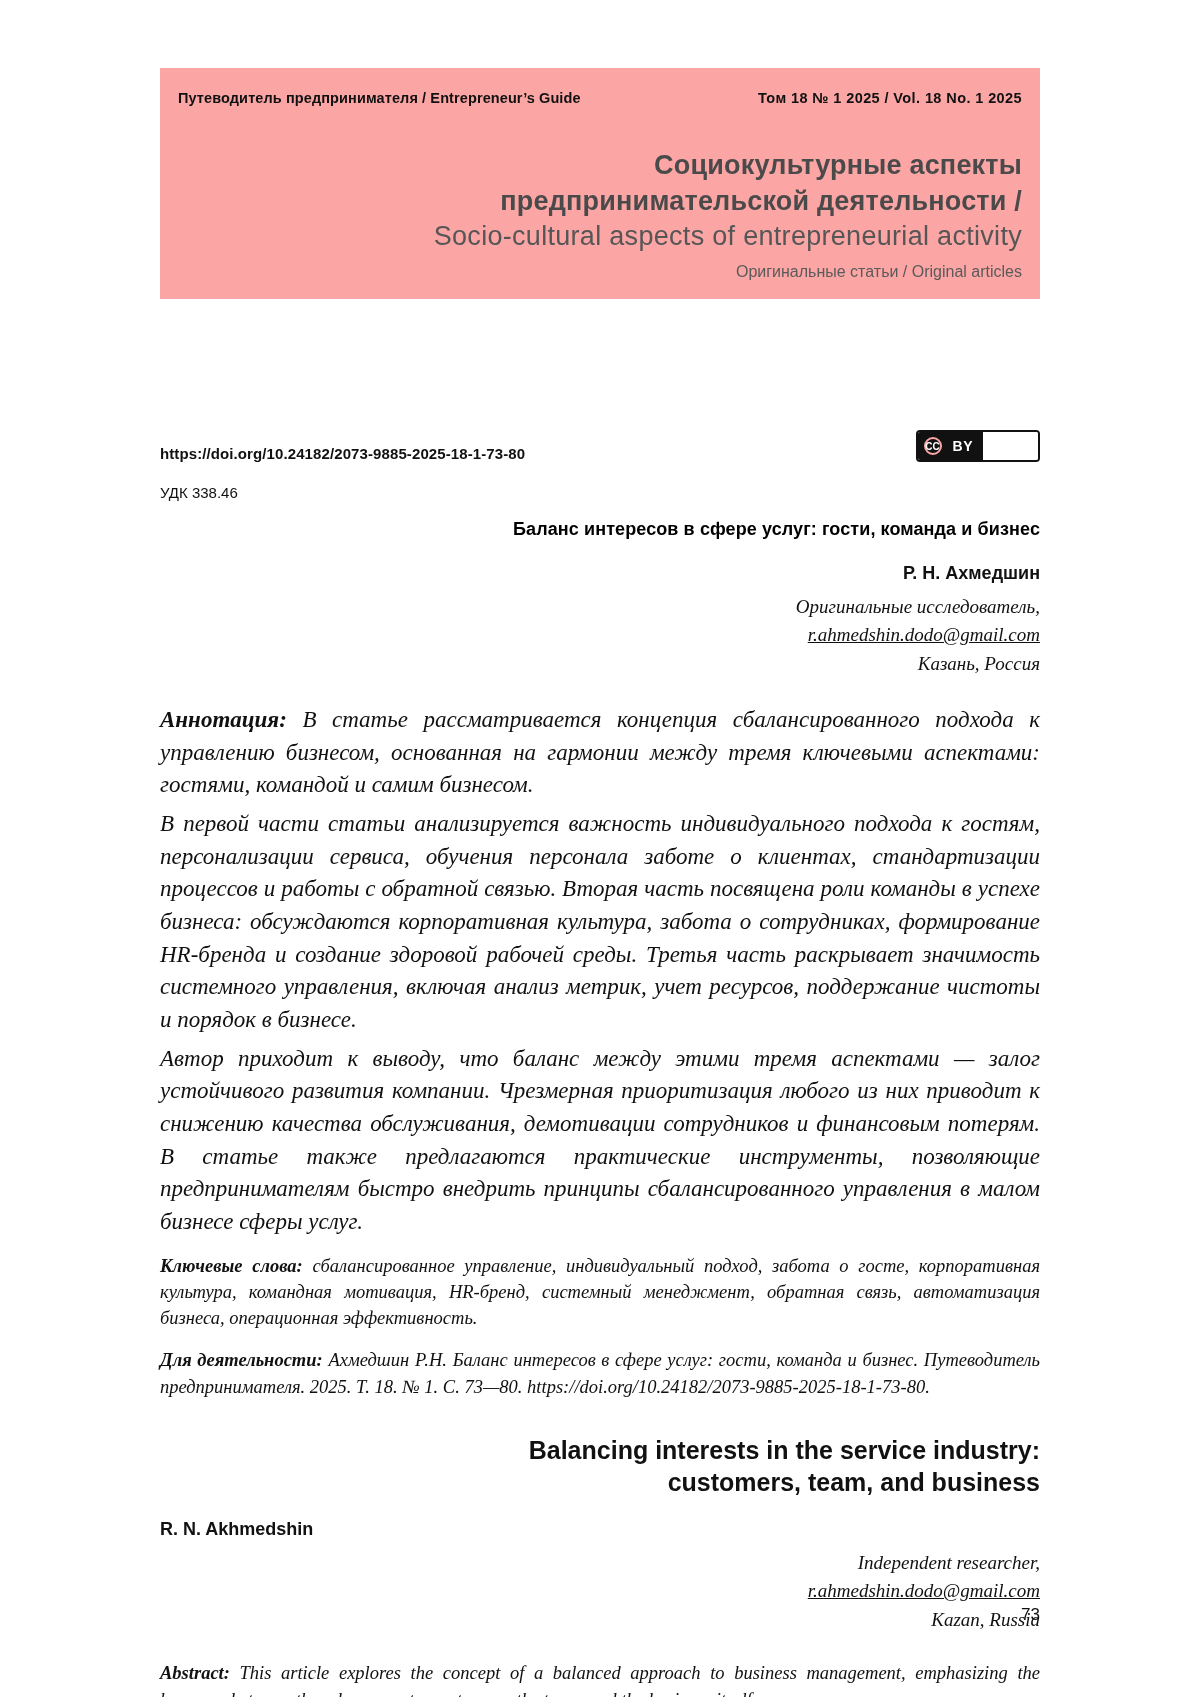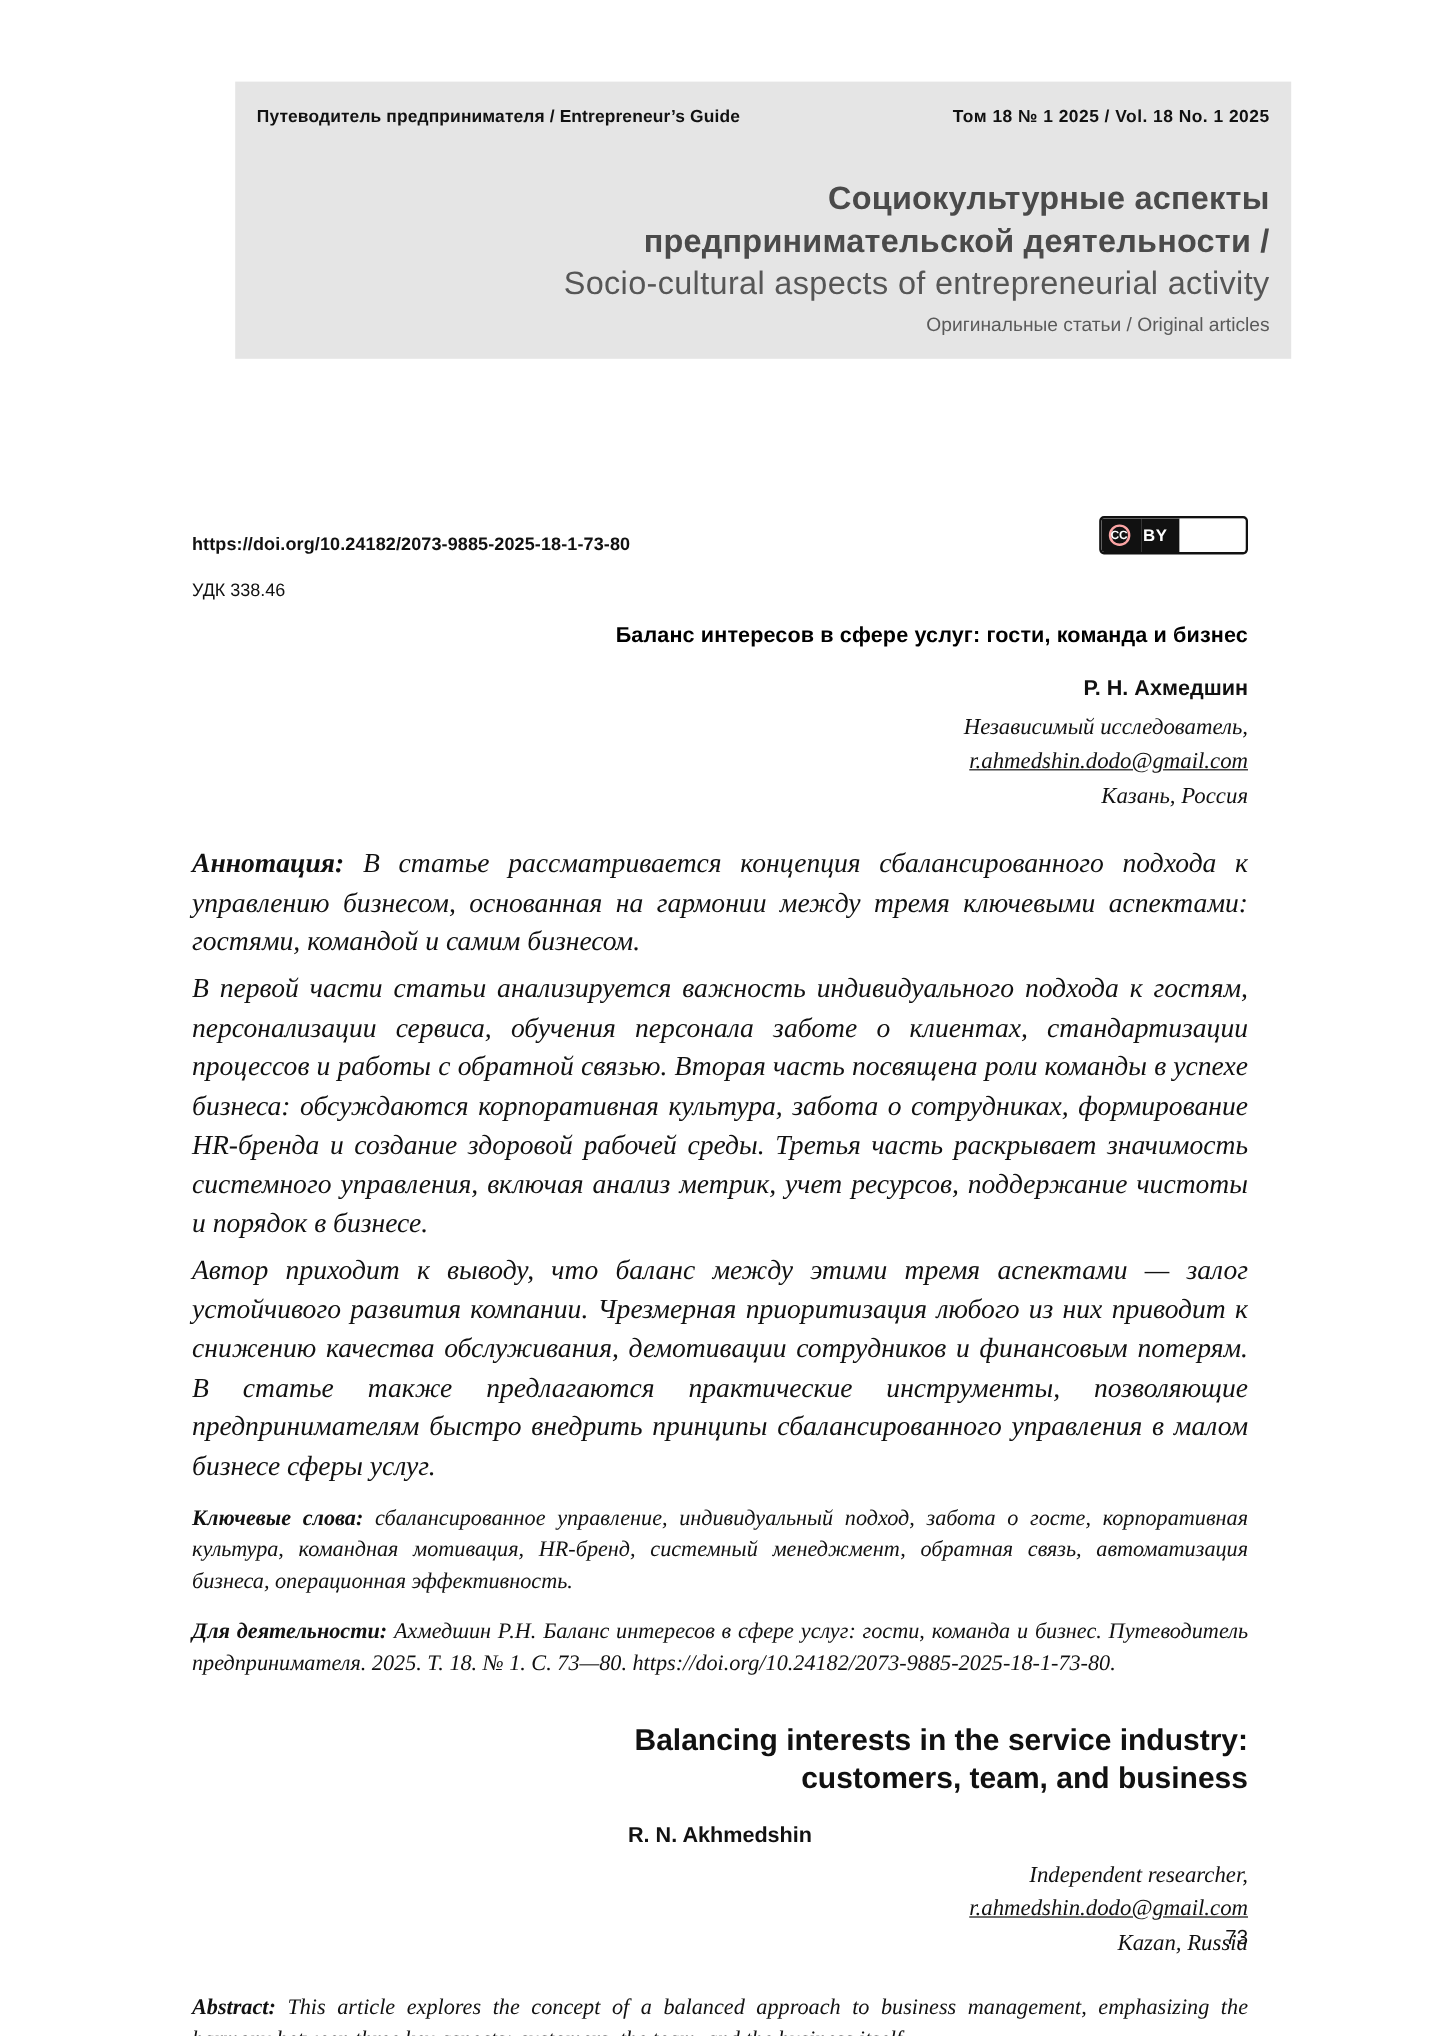--- a/index.html
+++ b/index.html
@@ -22,24 +22,23 @@
     height: 1697px;
     box-sizing: border-box;
   }
 
   
   .header-band {
     position: absolute;
     left: 160px;
     top: 68px;
     width: 880px;
-    background: #e5e5e5;
+    background: #fca5a5;
     padding: 22px 18px 18px 18px;
     box-sizing: border-box;
-    margin-left: 36px;
   }
   .header-top {
     display: flex;
     justify-content: space-between;
     align-items: baseline;
     font-family: "Liberation Sans", sans-serif;
     font-weight: bold;
     font-size: 14.5px;
     letter-spacing: 0.1px;
     color: #111;
@@ -212,21 +211,21 @@
   .title-en {
     font-family: "Liberation Sans", sans-serif;
     font-weight: bold;
     font-size: 25px;
     text-align: right;
     color: #111;
     line-height: 1.3;
   }
   .author-en {
     margin-top: 20px;
-    text-align: center;
+    text-align: left;
     font-family: "Liberation Sans", sans-serif;
     font-weight: bold;
     font-size: 18px;
     color: #111;
   }
   .abstract-en {
     margin-top: 26px;
     font-size: 18.5px;
     line-height: 1.42;
     text-align: justify;
@@ -273,21 +272,21 @@
       <span class="cc-tail"></span>
     </span>
   </div>
 
   <div class="udk">УДК 338.46</div>
 
   <div class="article">
     <div class="title-ru">Баланс интересов в сфере услуг: гости, команда и бизнес</div>
     <div class="author">Р. Н. Ахмедшин</div>
     <div class="affil">
-      <span>Независимый исследователь,</span><br>
+      <span>Оригинальные исследователь,</span><br>
       <a href="#">r.ahmedshin.dodo@gmail.com</a>
       <span class="city">Казань, Россия</span>
     </div>
 
     <div class="abstract">
       <p><span class="lbl">Аннотация:</span><span> В статье рассматривается концепция сбалансированного подхода к управлению бизнесом, основанная на гармонии между тремя ключевыми аспектами: гостями, командой и самим бизнесом.</span></p>
       <p class="indent">В первой части статьи анализируется важность индивидуального подхода к гостям, персонализации сервиса, обучения персонала заботе о клиентах, стандартизации процессов и работы с обратной связью. Вторая часть посвящена роли команды в успехе бизнеса: обсуждаются корпоративная культура, забота о сотрудниках, формирование HR-бренда и создание здоровой рабочей среды. Третья часть раскрывает значимость системного управления, включая анализ метрик, учет ресурсов, поддержание чистоты и порядок в бизнесе.</p>
       <p class="indent">Автор приходит к выводу, что баланс между этими тремя аспектами — залог устойчивого развития компании. Чрезмерная приоритизация любого из них приводит к снижению качества обслуживания, демотивации сотрудников и финансовым потерям. В статье также предлагаются практические инструменты, позволяющие предпринимателям быстро внедрить принципы сбалансированного управления в малом бизнесе сферы услуг.</p>
     </div>
 

